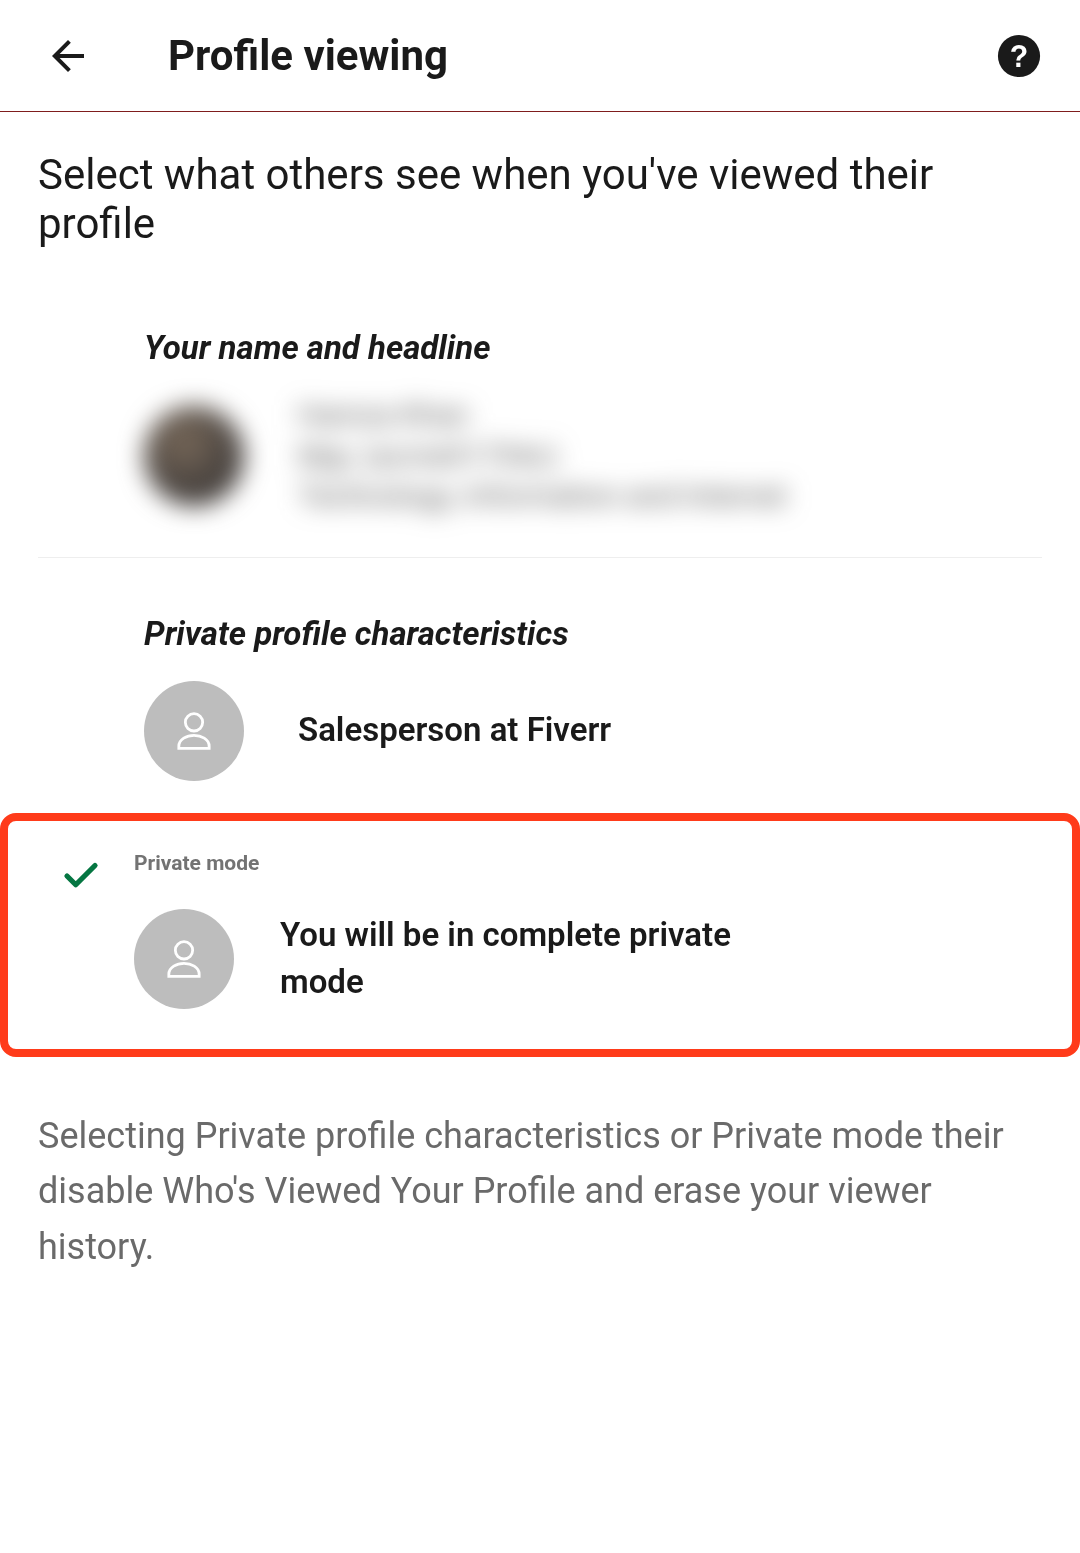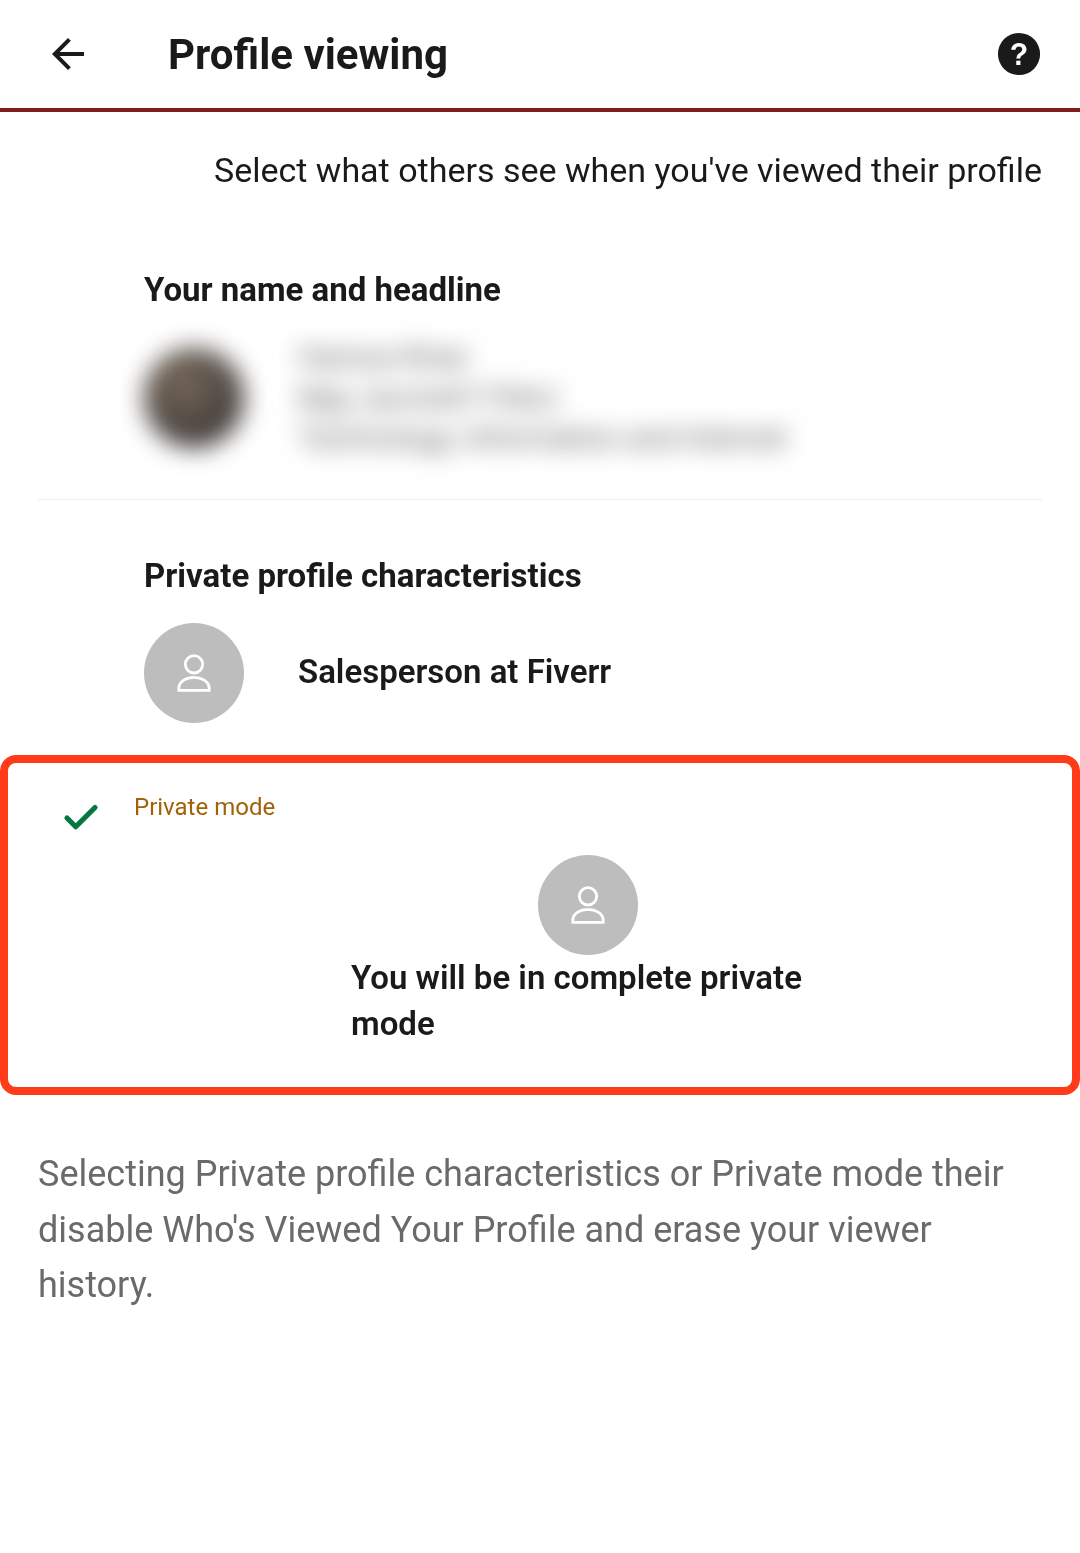--- a/index.html
+++ b/index.html
@@ -11,21 +11,21 @@
       font-family: -apple-system, BlinkMacSystemFont, "Segoe UI", Roboto, Helvetica, Arial, sans-serif;
       background: #fff;
       width: 1080px;
       height: 1553px;
       position: relative;
     }
     .header {
       display: flex;
       align-items: center;
       padding: 36px 38px;
-      border-bottom: 4px solid #7f1d1d;
+      border-bottom: 1px solid #7f1d1d;
       height: 112px;
     }
     .back-btn {
       width: 60px;
       height: 60px;
       display: flex;
       align-items: center;
       justify-content: center;
       cursor: pointer;
     }
@@ -38,42 +38,42 @@
     }
     .help-btn {
       width: 46px;
       height: 46px;
       display: flex;
       align-items: center;
       justify-content: center;
       cursor: pointer;
     }
     .subtitle {
-      font-size: 34px;
+      font-size: 42px;
       color: #1a1a1a;
       padding: 38px 38px 0 38px;
-      text-align: right;
     }
     .options-container {
       padding: 0 38px;
     }
     .option-block {
       padding-top: 80px;
       padding-bottom: 10px;
     }
     .option-block.first {
       border-bottom: 1px solid #eee;
       padding-bottom: 40px;
     }
     .option-heading {
       font-size: 33px;
       font-weight: 700;
       color: #1a1a1a;
       margin-left: 106px;
       margin-bottom: 28px;
+      font-style: italic;
     }
     .option-content {
       display: flex;
       align-items: center;
       margin-left: 106px;
       gap: 8px;
     }
     .option-content.blurred {
       filter: blur(12px);
     }
@@ -116,31 +116,30 @@
     }
     .highlight-inner {
       position: relative;
     }
     .checkmark {
       position: absolute;
       left: 22px;
       top: 4px;
     }
     .option-heading-inner {
-      font-size: 24px;
-      font-weight: 400;
-      color: #a16207;
+      font-size: 21px;
+      font-weight: 700;
+      color: #737373;
       margin-left: 96px;
       margin-bottom: 34px;
     }
     .option-content-inner {
       display: flex;
       align-items: center;
       margin-left: 96px;
-      flex-direction: column;
     }
     .footer-note {
       font-size: 36px;
       color: #6a6a6a;
       padding: 52px 38px 0 38px;
       line-height: 1.55;
     }
     .second-option {
       padding-top: 56px;
     }

